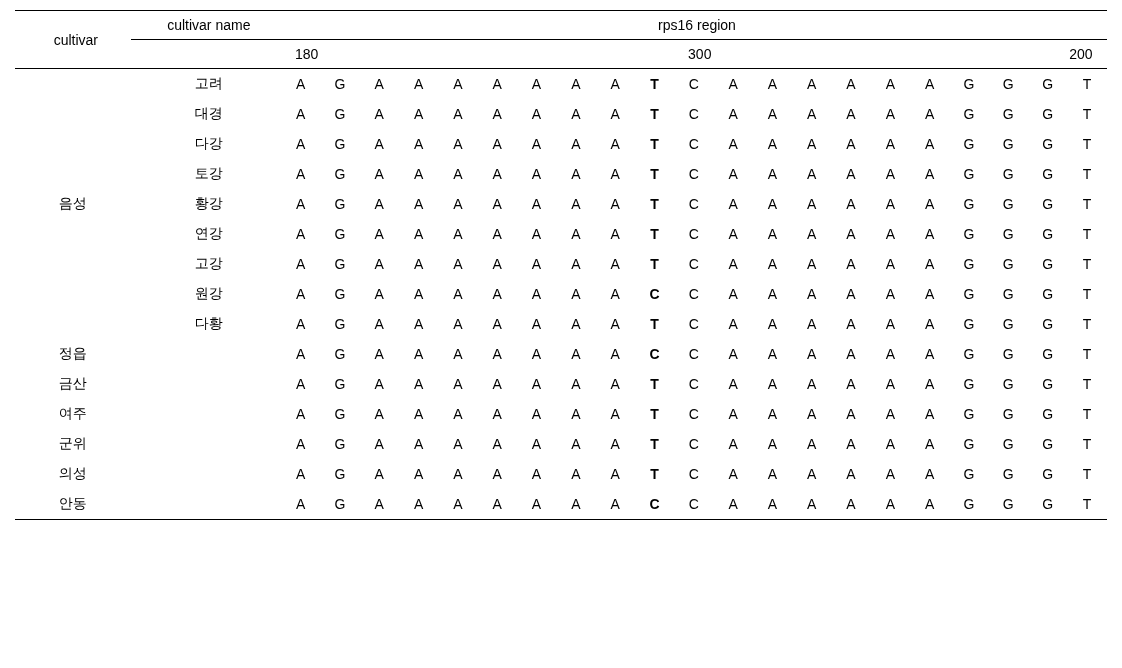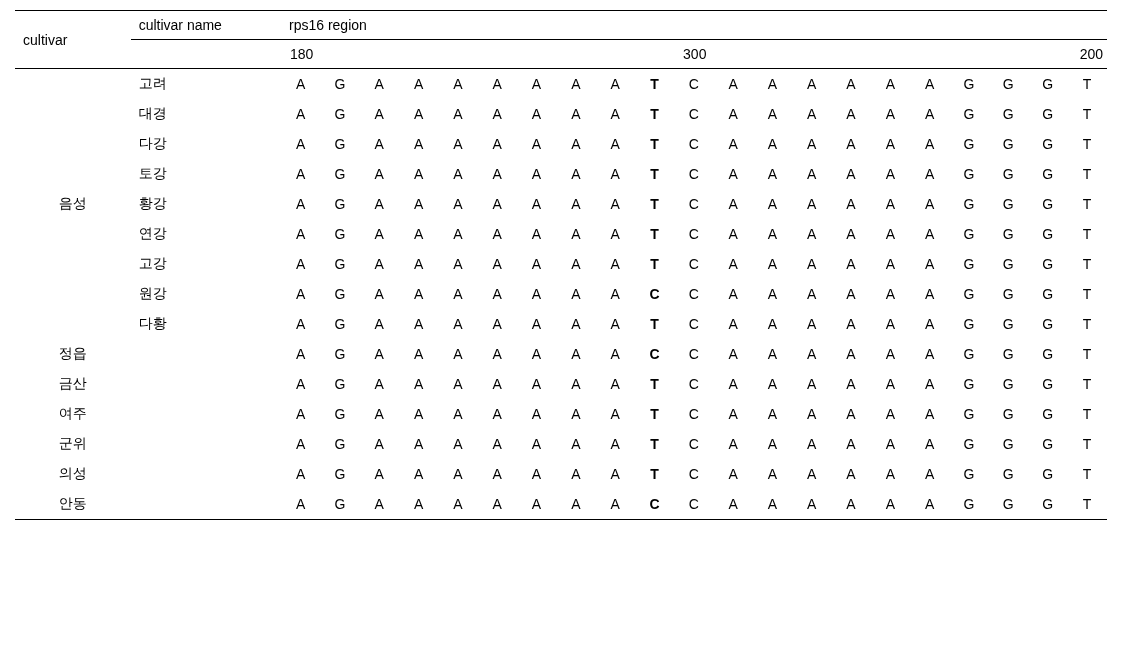--- a/index.html
+++ b/index.html
@@ -14,35 +14,35 @@
       border-collapse: collapse;
       width: 100%;
       table-layout: fixed;
     }
     th, td {
       padding: 6px 2px;
       text-align: center;
       font-weight: normal;
     }
     .left {
-      text-align: left;
+      text-align: center;
       padding-left: 8px;
     }
     .top-border {
       border-top: 1px solid #000;
     }
     .bot-border {
       border-bottom: 1px solid #000;
     }
     .locality-col { width: 100px; }
     .cultivar-col { width: 130px; }
     .seq-col { width: 34px; }
     .bold { font-weight: bold; }
-    .pos-label { text-align: center; padding-left: 4px; margin-left: 27px;}
-    .pos-right { text-align: right; padding-right: 4px;}
+    .pos-label { text-align: right; padding-left: 4px; margin-left: 27px;}
+    .pos-right { text-align: left; padding-right: 4px;}
     .locality-center { text-align: center; }
   </style>
 </head>
 <body>
 
 <table>
   <colgroup>
     <col class="locality-col">
     <col class="cultivar-col">
     <col class="seq-col">

